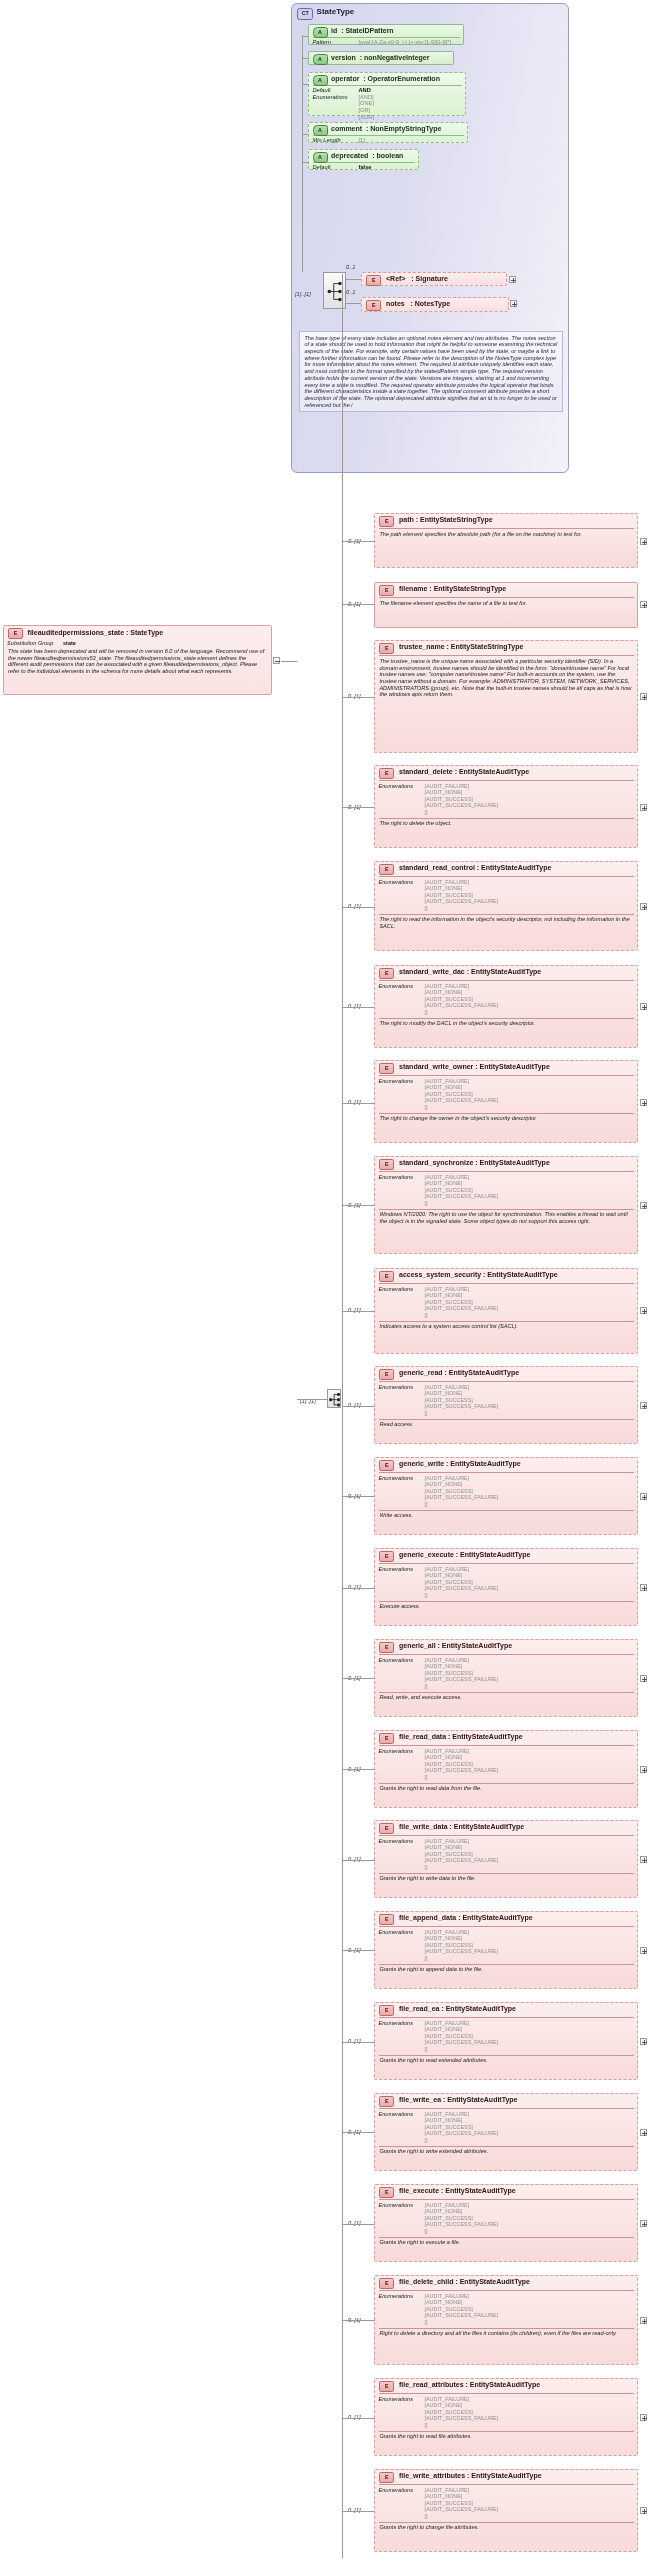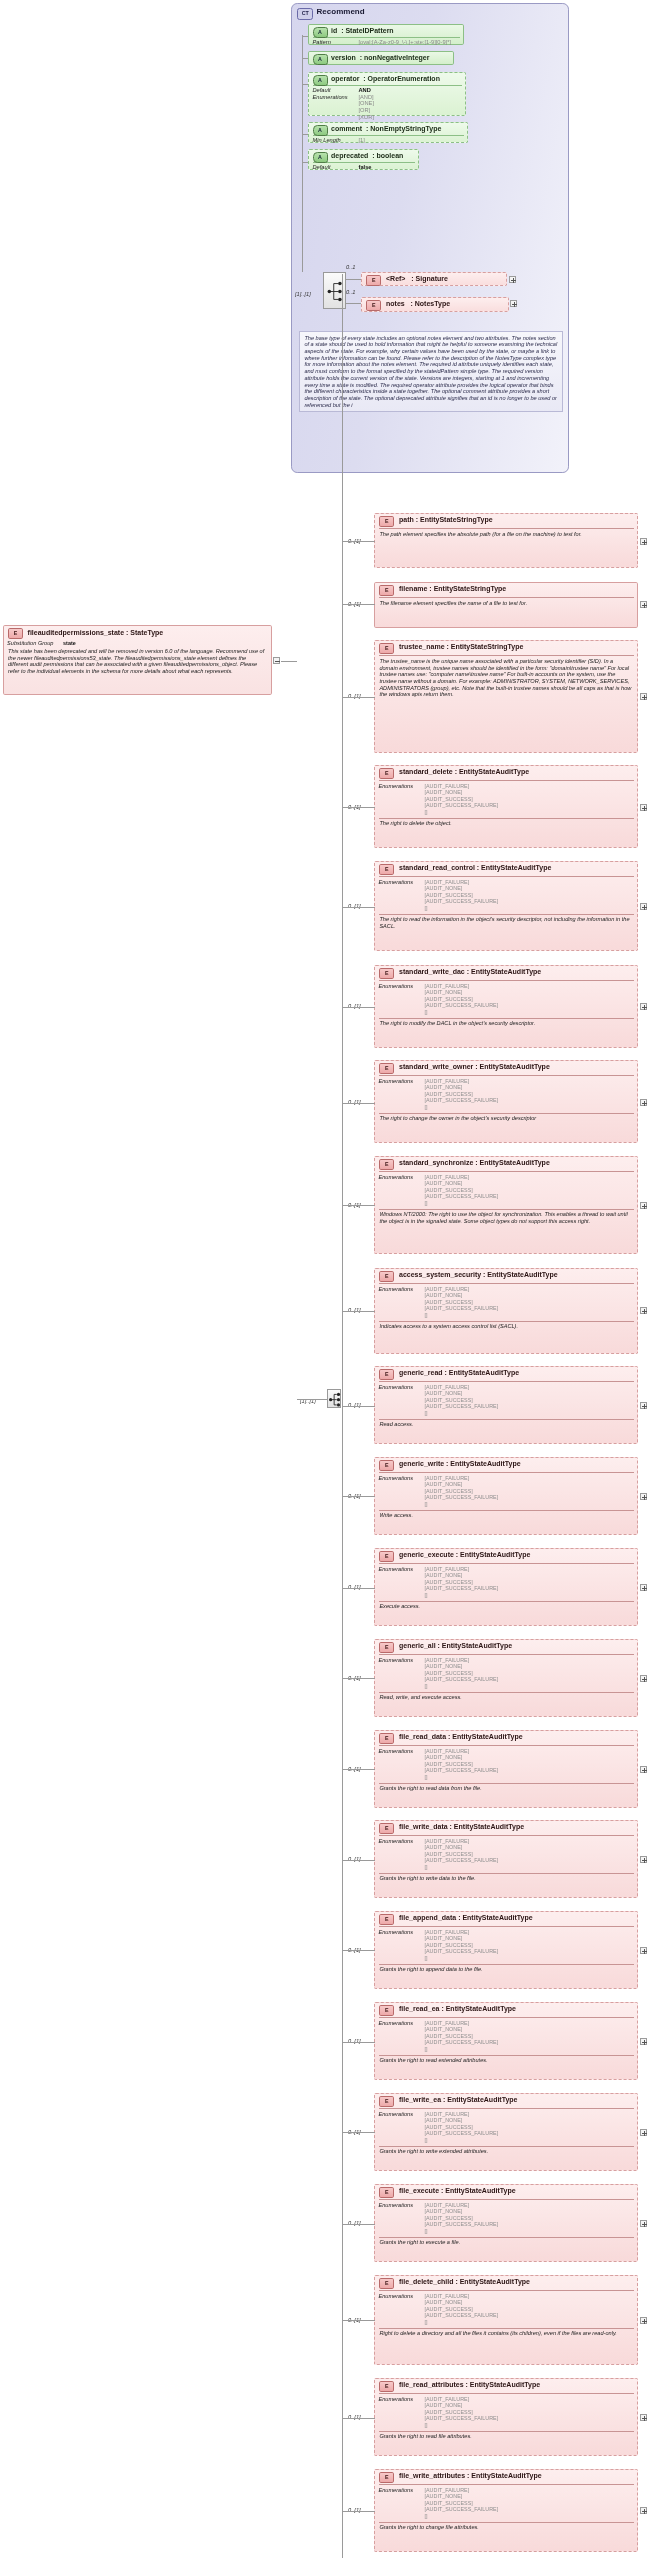--- a/index.html
+++ b/index.html
@@ -89,21 +89,21 @@
   
   .ct-doc{position:absolute;font-style:italic;font-size:5.6px;line-height:6.7px;
     color:#2a2a4a;background:linear-gradient(#f6f6fb,#e9e9f5);
     border:0.9px solid #b9b9d6;padding:2.6px 4.4px;}
 </style>
 </head>
 <body>
 
 <div class="abs" id="statetype-box">
   <div class="ct-badge">CT</div>
-  <div class="ct-title">Recommend</div>
+  <div class="ct-title">StateType</div>
 </div>
 
 <div class="abs ln lnv" style="left:302px;top:35px;width:0.9px;height:237px;"></div>
 
 <div id="attrs-host">
     <div class="abs attr" style="left: 308px; top: 24px; width: 156px; height: 21px;">
       <div class="hdr"><span class="a-badge">A</span><span>id&nbsp;&nbsp;</span><span>: StateIDPattern</span></div>
       <div class="sep"></div>
       <div class="facets">
         <div class="f-row">

